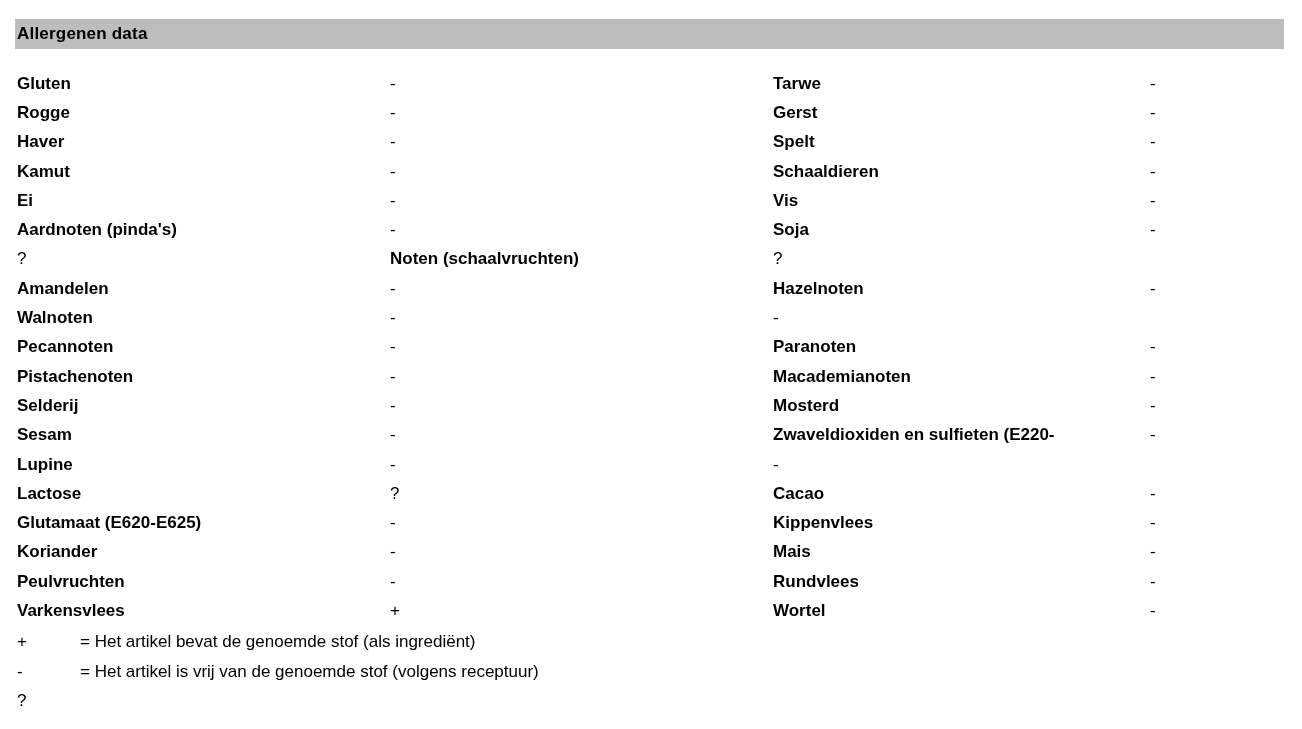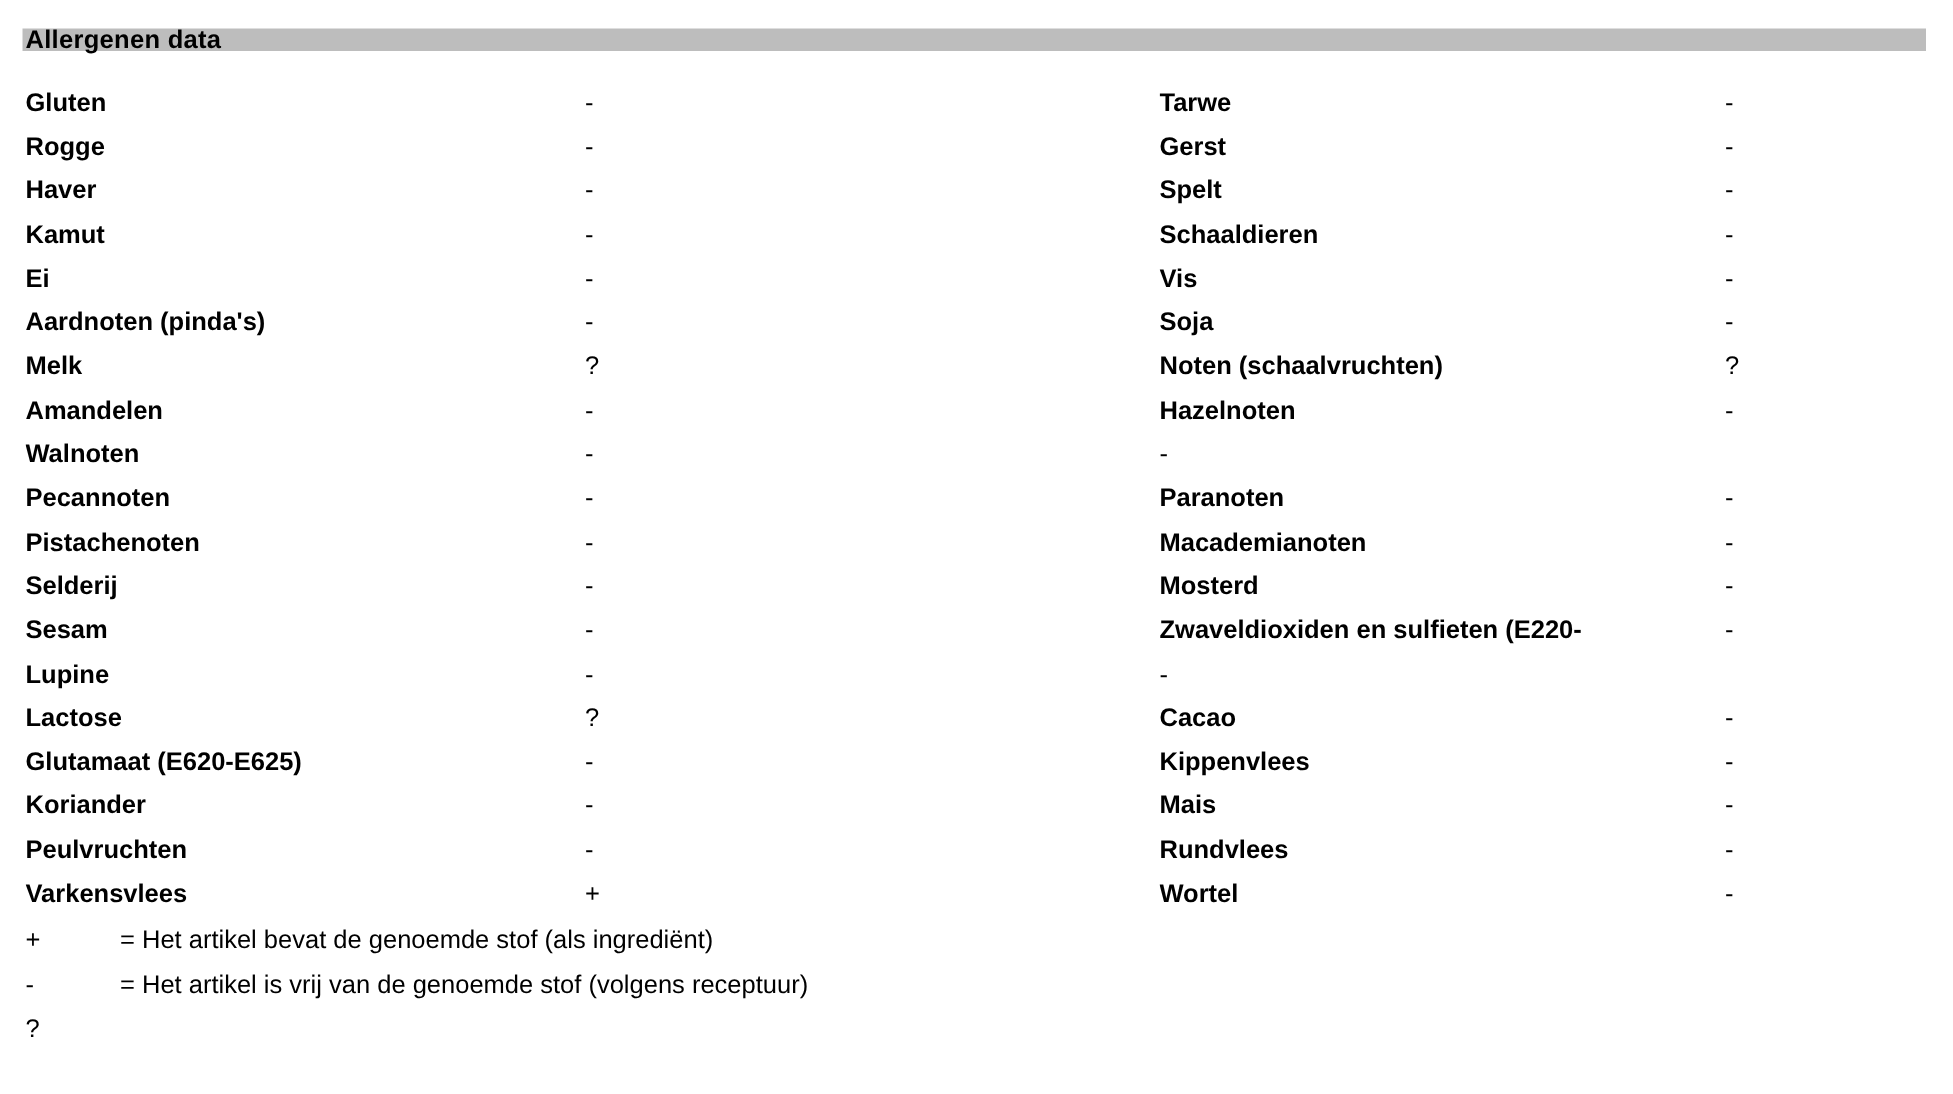--- a/index.html
+++ b/index.html
@@ -14,21 +14,21 @@
   }
   .sheet {
     position: relative;
     width: 1302px;
     height: 729px;
   }
   .header-bar {
     margin-top: 19px;
     margin-left: 15px;
     width: 1269px;
-    height: 15px;
+    height: 30px;
     background: #bdbdbd;
     display: flex;
     align-items: center;
   }
   .header-bar .title {
     font-size: 17px;
     font-weight: bold;
     padding-left: 2px;
     letter-spacing: 0.2px;
   }
@@ -112,21 +112,20 @@
         <span class="cell label">Vis</span>
         <span class="cell value">-</span>
       </div>
       <div class="row">
         <span class="cell label">Aardnoten (pinda's)</span>
         <span class="cell value">-</span>
         <span class="cell label">Soja</span>
         <span class="cell value">-</span>
       </div>
       <div class="row">
-        <span class="cell label">Melk</span>
         <span class="cell value">?</span>
         <span class="cell label">Noten (schaalvruchten)</span>
         <span class="cell value">?</span>
       </div>
       <div class="row">
         <span class="cell label">Amandelen</span>
         <span class="cell value">-</span>
         <span class="cell label">Hazelnoten</span>
         <span class="cell value">-</span>
       </div>

